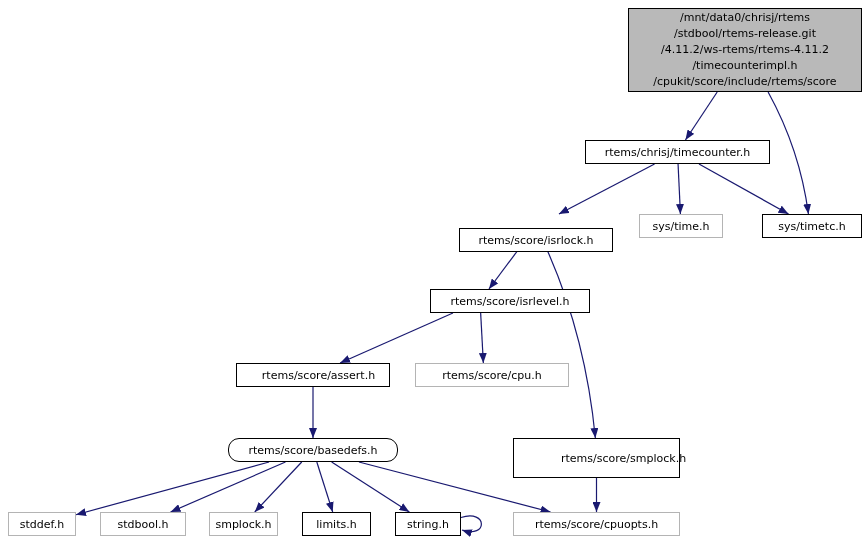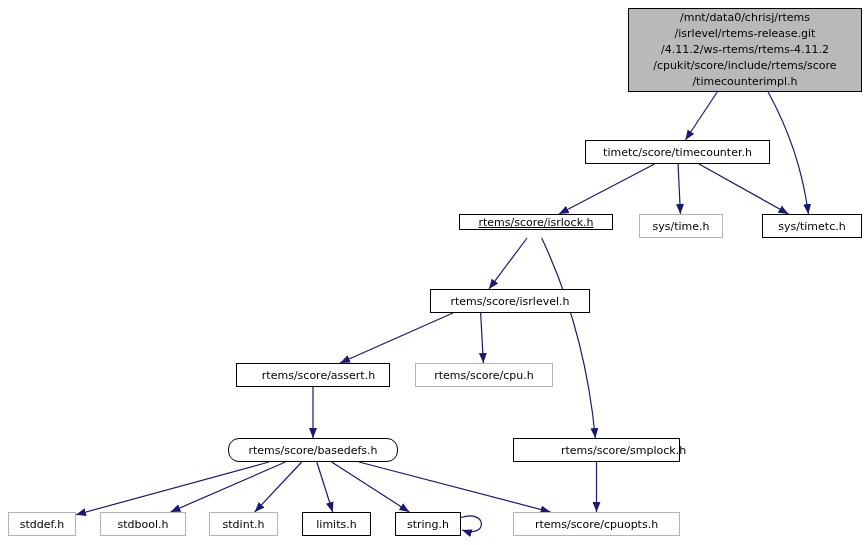--- a/index.html
+++ b/index.html
@@ -69,60 +69,60 @@
       <path fill="none" stroke="#191970" stroke-width="1.2" marker-end="url(#arrow)" d="M 301.72972972972974 462 L 254.77027027027026 512"></path>
       <path fill="none" stroke="#191970" stroke-width="1.2" marker-end="url(#arrow)" d="M 316.81081081081084 462 L 332.68918918918916 512"></path>
       <path fill="none" stroke="#191970" stroke-width="1.2" marker-end="url(#arrow)" d="M 331.64864864864865 462 L 409.35135135135135 512"></path>
       <path fill="none" stroke="#191970" stroke-width="1.2" marker-end="url(#arrow)" d="M 358.97297297297297 462 L 550.527027027027 512"></path>
       <path fill="none" stroke="#191970" stroke-width="1.2" marker-end="url(#arrow)" d="M 596.5 462 L 596.5 512"></path>
       <path fill="none" stroke="#191970" stroke-width="1.2" marker-end="url(#arrow)" d="M 461 517.5 C 488 509, 488 539, 462 530"></path>
     </svg>
   <div id="nodes">
       <div class="node current" style="left: 628px; top: 8px; width: 234px; height: 84px;">
         <div class="line">/mnt/data0/chrisj/rtems</div>
-        <div class="line">/isrlevel/rtems-release.git</div>
+        <div class="line">/stdbool/rtems-release.git</div>
         <div class="line">/4.11.2/ws-rtems/rtems-4.11.2</div>
+        <div class="line">/timecounterimpl.h</div>
         <div class="line">/cpukit/score/include/rtems/score</div>
-        <div class="line">/timecounterimpl.h</div>
       </div>
       <div class="node linked" style="left: 585px; top: 140px; width: 185px; height: 24px;">
-        <div class="line">timetc/score/timecounter.h</div>
+        <div class="line">rtems/chrisj/timecounter.h</div>
       </div>
-      <div class="node linked" style="left: 459px; top: 214px; width: 154px; height: 16px; text-decoration: underline;">
+      <div class="node linked" style="left: 459px; top: 228px; width: 154px; height: 24px;">
         <div class="line">rtems/score/isrlock.h</div>
       </div>
       <div class="node external" style="left: 639px; top: 214px; width: 84px; height: 24px;">
         <div class="line">sys/time.h</div>
       </div>
       <div class="node linked" style="left: 762px; top: 214px; width: 100px; height: 24px;">
         <div class="line">sys/timetc.h</div>
       </div>
       <div class="node linked" style="left: 400px; top: 289px; width: 160px; height: 24px; margin-left: 30px;">
         <div class="line">rtems/score/isrlevel.h</div>
       </div>
       <div class="node linked" style="left: 236px; top: 363px; width: 154px; height: 24px; padding-left: 13px;">
         <div class="line">rtems/score/assert.h</div>
       </div>
-      <div class="node external" style="left: 415px; top: 363px; width: 138px; height: 24px;">
+      <div class="node external" style="left: 415px; top: 363px; width: 154px; height: 24px;">
         <div class="line">rtems/score/cpu.h</div>
       </div>
       <div class="node linked" style="left: 228px; top: 438px; width: 170px; height: 24px; border-radius: 11px;">
         <div class="line">rtems/score/basedefs.h</div>
       </div>
-      <div class="node linked" style="left: 513px; top: 438px; width: 167px; height: 24px; padding-left: 47px;">
+      <div class="node linked" style="left: 513px; top: 438px; width: 167px; height: 40px; padding-left: 47px;">
         <div class="line">rtems/score/smplock.h</div>
       </div>
       <div class="node external" style="left: 8px; top: 512px; width: 68px; height: 24px;">
         <div class="line">stddef.h</div>
       </div>
       <div class="node external" style="left: 100px; top: 512px; width: 86px; height: 24px;">
         <div class="line">stdbool.h</div>
       </div>
       <div class="node external" style="left: 209px; top: 512px; width: 69px; height: 24px;">
-        <div class="line">stdint.h</div>
+        <div class="line">smplock.h</div>
       </div>
       <div class="node linked" style="left: 302px; top: 512px; width: 69px; height: 24px;">
         <div class="line">limits.h</div>
       </div>
       <div class="node linked" style="left: 395px; top: 512px; width: 66px; height: 24px;">
         <div class="line">string.h</div>
       </div>
       <div class="node external" style="left: 513px; top: 512px; width: 167px; height: 24px;">
         <div class="line">rtems/score/cpuopts.h</div>
       </div>

